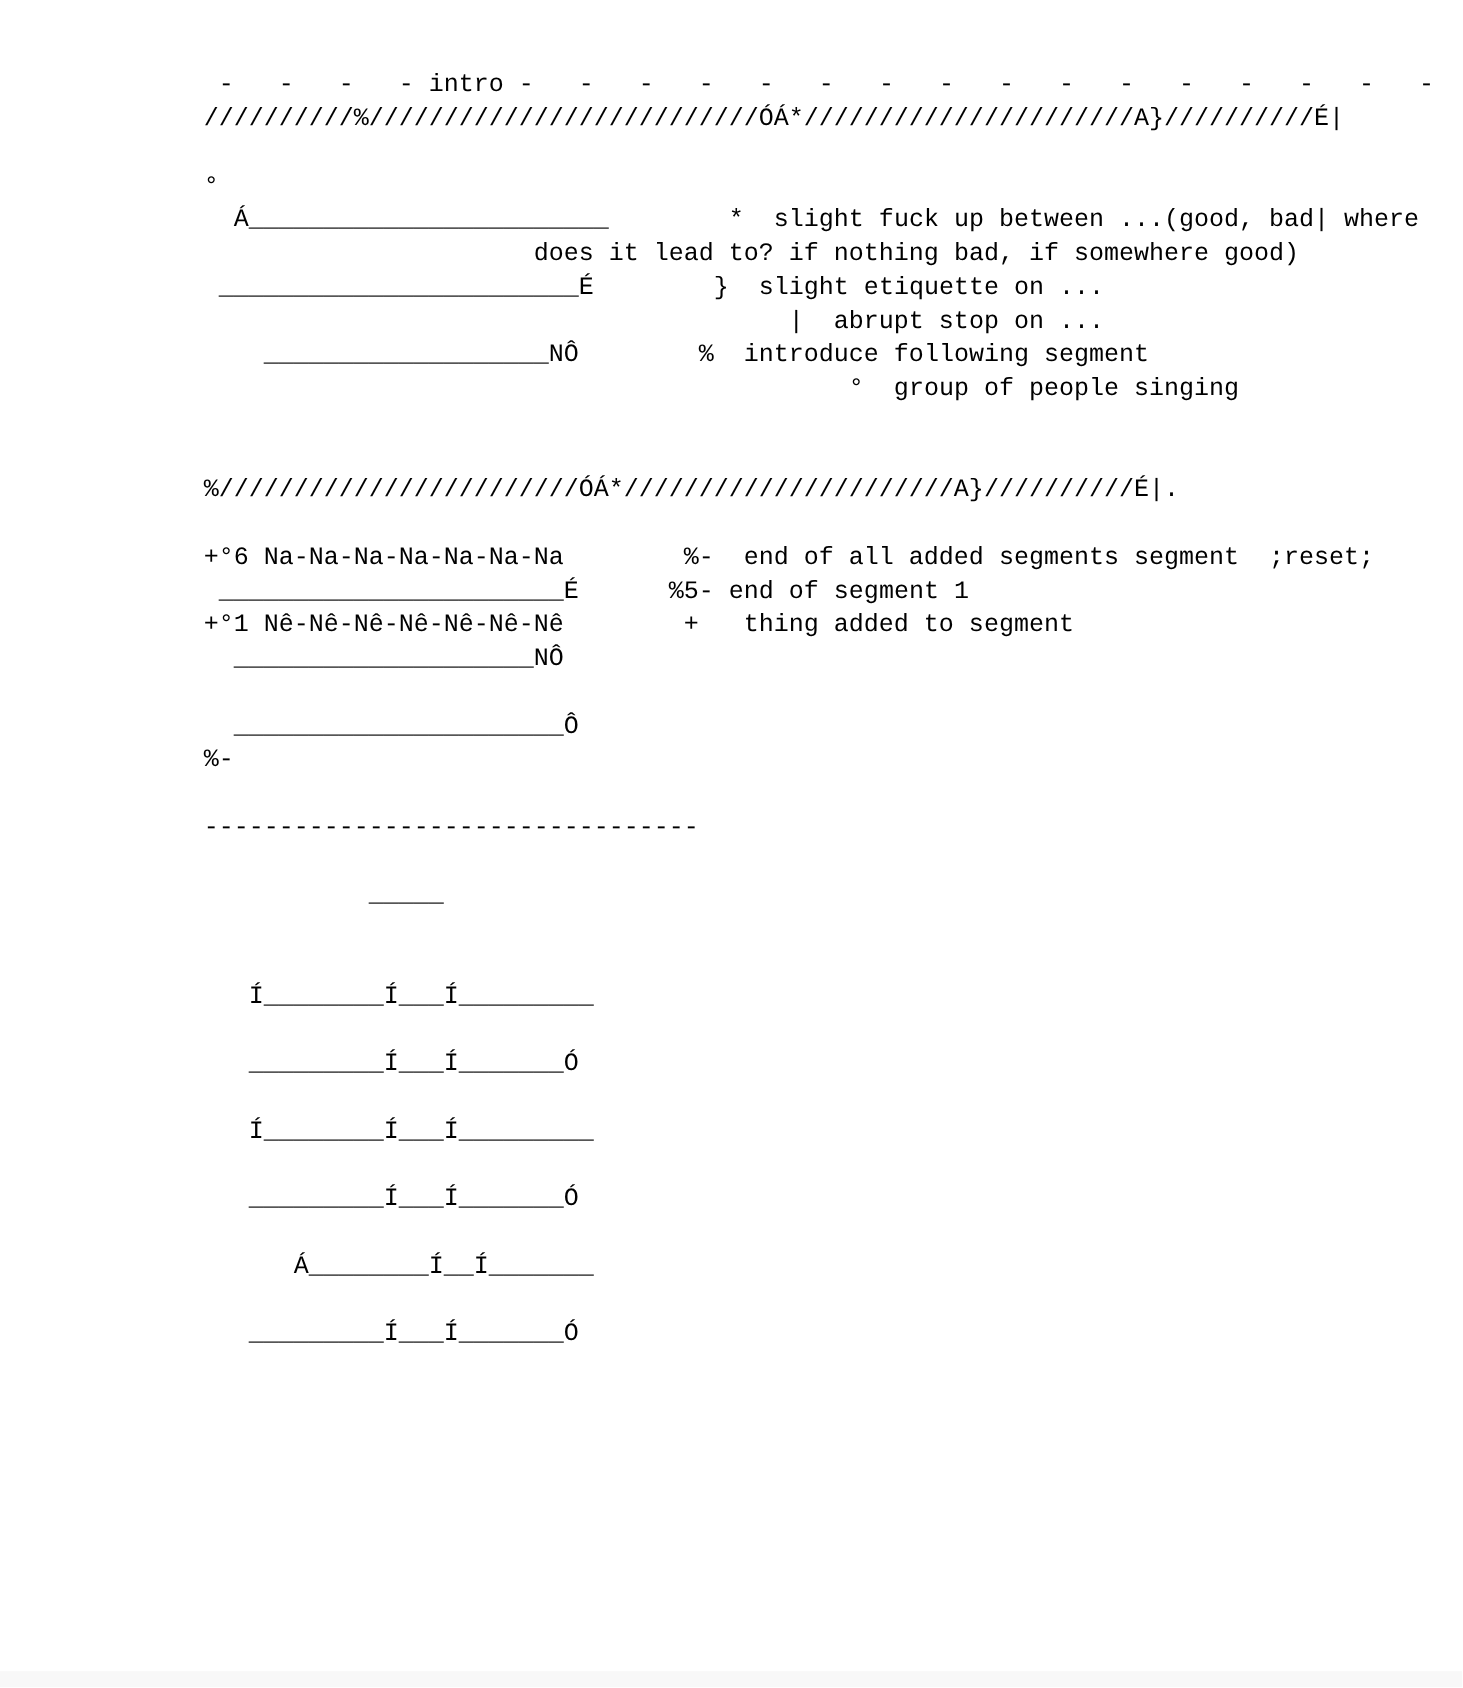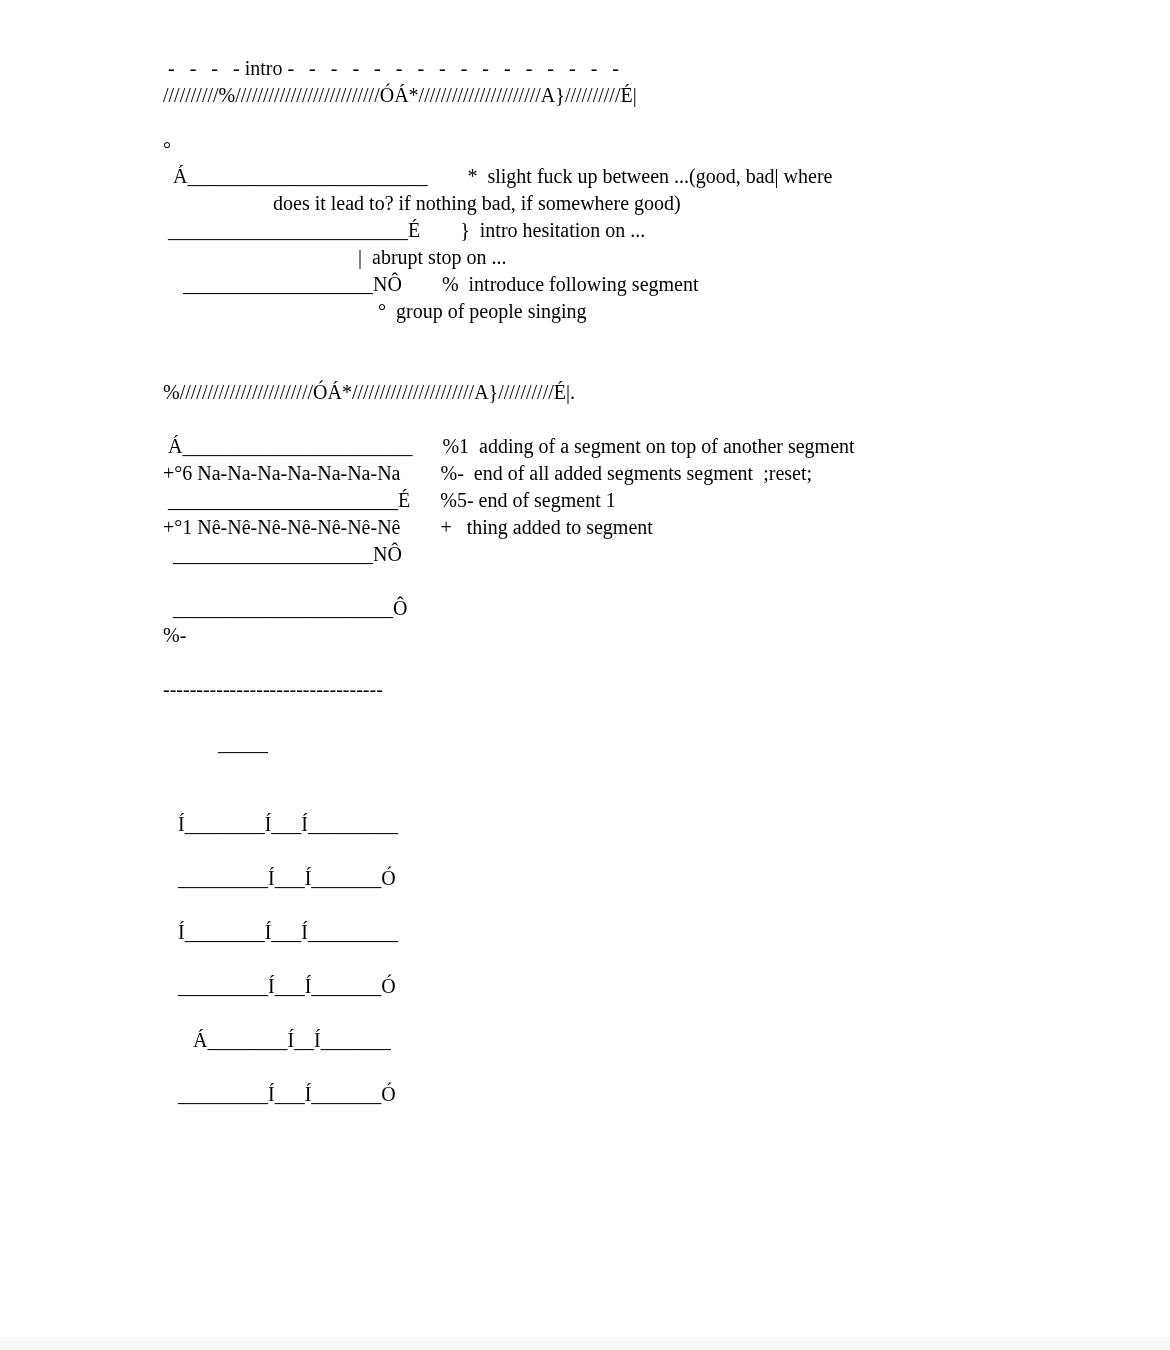--- a/index.html
+++ b/index.html
@@ -18,21 +18,21 @@
     position: absolute;
     inset: 0;
     background: #ffffff;
   }
   .doc-lines {
     position: absolute;
     top: 55px;
     left: 163px;
     right: 20px;
     color: #000000;
-    font-family: Liberation Serif, serif;
+    font-family: Liberation Mono, monospace;
     font-size: 20px;
     line-height: 27px;
     font-weight: 400;
   }
   .line {
     white-space: pre-wrap;
     min-height: 27px;
   }
   .bottom-strip {
     position: absolute;
@@ -48,29 +48,28 @@
 
 <div class="canvas">
   <div class="page">
     <div class="doc-lines" id="doc-lines">
         <div class="line"> -   -   -   - intro -   -   -   -   -   -   -   -   -   -   -   -   -   -   -   -</div>
         <div class="line">//////////%//////////////////////////ÓÁ*//////////////////////A}//////////É|</div>
         <div class="line">&nbsp;</div>
         <div class="line">°</div>
         <div class="line">  Á________________________        *  slight fuck up between ...(good, bad| where</div>
         <div class="line">                      does it lead to? if nothing bad, if somewhere good)</div>
-        <div class="line"> ________________________É        }  intro hesitation on ...</div>
+        <div class="line"> ________________________É        }  slight etiquette on ...</div>
         <div class="line">                                       |  abrupt stop on ...</div>
         <div class="line">    ___________________NÔ        %  introduce following segment</div>
         <div class="line">                                           °  group of people singing</div>
         <div class="line">&nbsp;</div>
         <div class="line">&nbsp;</div>
         <div class="line">%////////////////////////ÓÁ*//////////////////////A}//////////É|.</div>
         <div class="line">&nbsp;</div>
-        <div class="line"> Á_______________________      %1  adding of a segment on top of another segment</div>
         <div class="line">+°6 Na-Na-Na-Na-Na-Na-Na        %-  end of all added segments segment  ;reset;</div>
         <div class="line"> _______________________É      %5- end of segment 1</div>
         <div class="line">+°1 Nê-Nê-Nê-Nê-Nê-Nê-Nê        +   thing added to segment</div>
         <div class="line">  ____________________NÔ</div>
         <div class="line">&nbsp;</div>
         <div class="line">  ______________________Ô</div>
         <div class="line">%-</div>
         <div class="line">&nbsp;</div>
         <div class="line">---------------------------------</div>
         <div class="line">&nbsp;</div>

